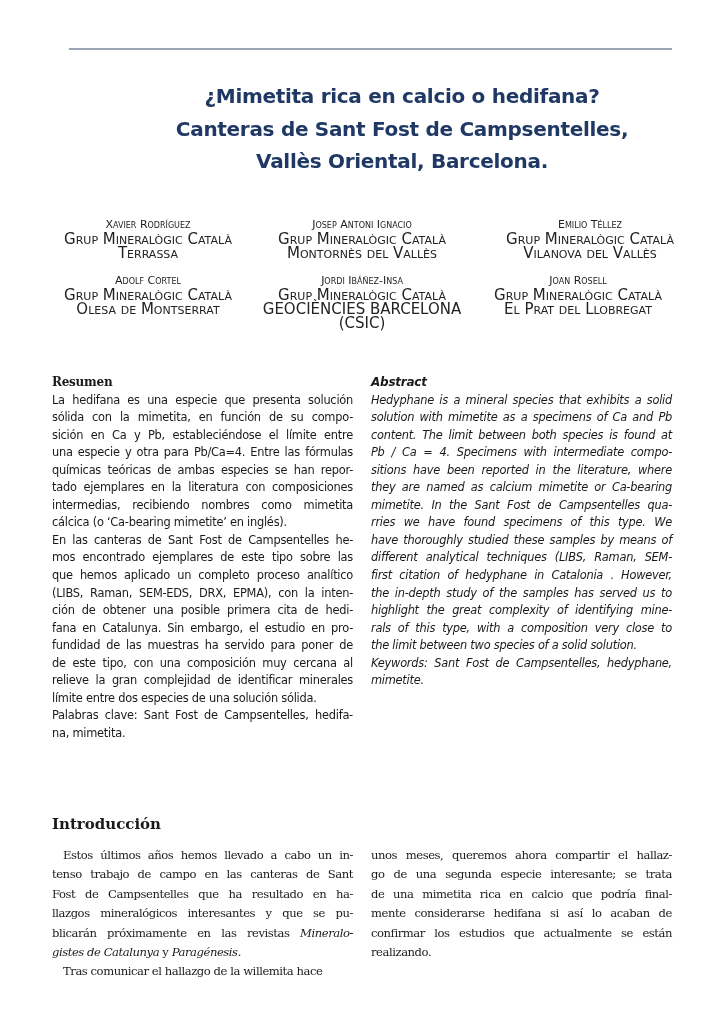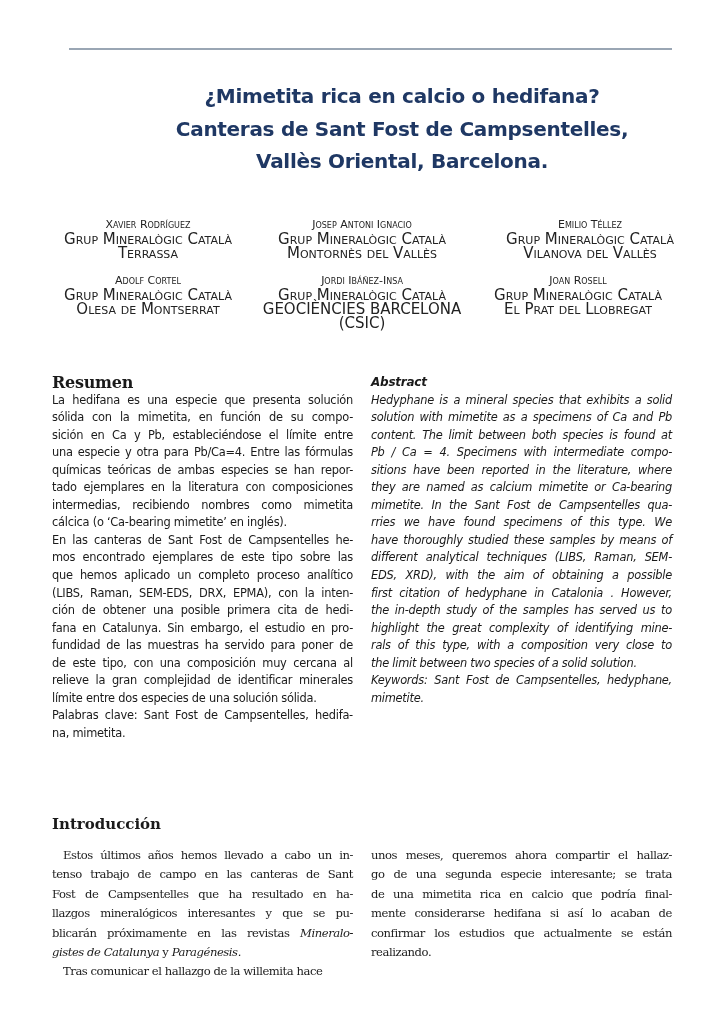--- a/index.html
+++ b/index.html
@@ -13,21 +13,21 @@
     .author { position: absolute; width: 220px; text-align: center; }
     .author .name { font-size: 11px; font-variant: small-caps; line-height: 14px; color: #222; }
     .author .aff, .author .city { font-size: 15px; font-variant: small-caps; line-height: 14px; color: #222; }
     .author .city.plain { font-variant: normal; }
     .col { position: absolute; width: 301px; font-family: "DejaVu Sans", sans-serif; font-size: 11.4px;
       line-height: 17.55px; text-align: justify; color: #1a1a1a; letter-spacing: -0.25px; }
     .col .line { display: block; white-space: nowrap; text-align: justify; text-align-last: justify; height: 17.55px; }
     .col .line.last { text-align-last: left; }
     .resumen { left: 52px; top: 374px; }
     .abstract { left: 371px; top: 374px; font-style: italic; }
-    .sec-head-serif { font-family: "DejaVu Serif", serif; font-weight: bold; font-size: 16px; line-height: 17.55px; }
+    .sec-head-serif { font-family: "DejaVu Serif", serif; font-weight: bold; font-size: 12px; line-height: 17.55px; }
     .sec-head-it { font-family: "DejaVu Sans", sans-serif; font-weight: bold; font-style: italic; font-size: 12px; line-height: 17.55px; }
     .intro-head { position: absolute; left: 52px; top: 815px; font-family: "DejaVu Serif", serif; font-weight: bold; font-size: 15px; color: #1a1a1a; }
     .serifcol { position: absolute; width: 301px; font-family: "DejaVu Serif", serif; font-size: 11.6px;
       line-height: 19.4px; color: #1a1a1a; letter-spacing: -0.45px; }
     .serifcol .line { display: block; white-space: nowrap; text-align: justify; text-align-last: justify; height: 19.4px; }
     .serifcol .line.last { text-align-last: left; }
     .serifcol .line.indent { padding-left: 11px; }
     .intro-left { left: 52px; top: 846px; }
     .intro-right { left: 371px; top: 846px; }
     em { font-style: italic; }
@@ -108,21 +108,20 @@
       <span class="line">Hedyphane is a mineral species that exhibits a solid</span>
       <span class="line">solution with mimetite as a specimens of Ca and Pb</span>
       <span class="line">content. The limit between both species is found at</span>
       <span class="line">Pb / Ca = 4. Specimens with intermediate compo-</span>
       <span class="line">sitions have been reported in the literature, where</span>
       <span class="line">they are named as calcium mimetite or Ca-bearing</span>
       <span class="line">mimetite. In the Sant Fost de Campsentelles qua-</span>
       <span class="line">rries we have found specimens of this type. We</span>
       <span class="line">have thoroughly studied these samples by means of</span>
       <span class="line">different analytical techniques (LIBS, Raman, SEM-</span>
-      <span class="line">EDS, XRD), with the aim of obtaining a possible</span>
       <span class="line">first citation of hedyphane in Catalonia . However,</span>
       <span class="line">the in-depth study of the samples has served us to</span>
       <span class="line">highlight the great complexity of identifying mine-</span>
       <span class="line">rals of this type, with a composition very close to</span>
       <span class="line last">the limit between two species of a solid solution.</span>
       <span class="line">Keywords: Sant Fost de Campsentelles, hedyphane,</span>
       <span class="line last">mimetite.</span>
     </div>
 </div>
 

